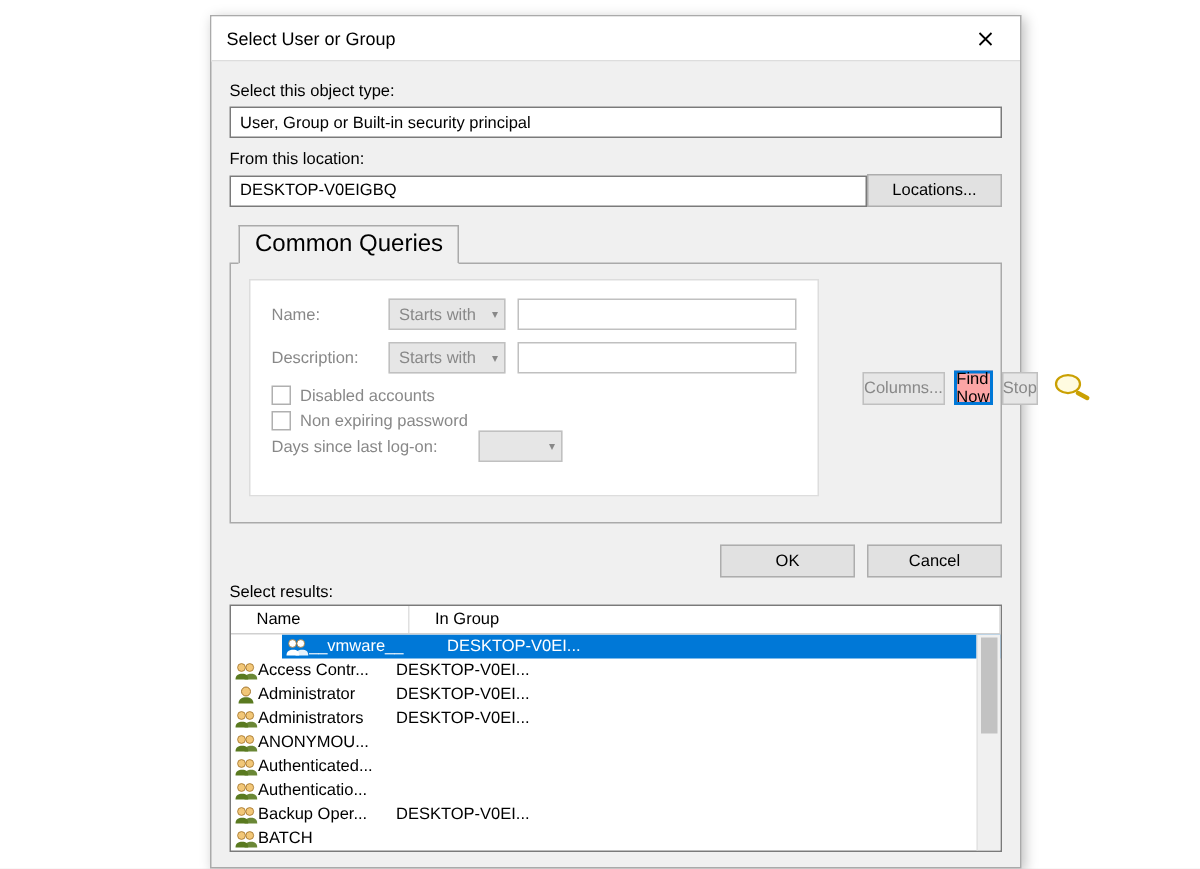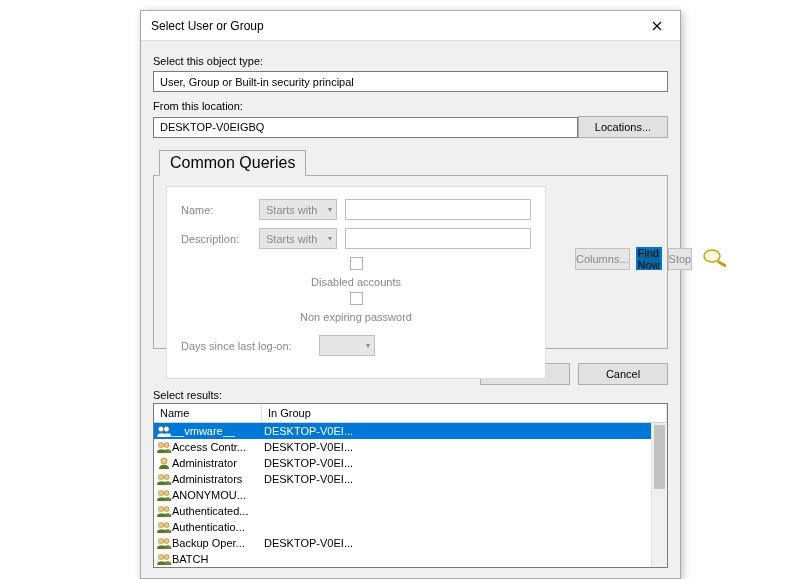--- a/index.html
+++ b/index.html
@@ -22,21 +22,21 @@
   .textbox {
     flex:1; height:21px; background:#fff; border:1px solid #7a7a7a;
     font-size:11px; padding:0 6px; display:flex; align-items:center;
     color:#000;
   }
   .btn {
     width:90px; height:22px; background:#e1e1e1; border:1px solid #adadad;
     font-size:11px; display:flex; align-items:center; justify-content:center;
     cursor:pointer;
   }
-  .btn.highlight { border:2px solid #0078d7; background:#0369a1; height:23px; }
+  .btn.highlight { border:2px solid #0078d7; background:#fca5a5; height:23px; }
   .btn.disabled { color:#888; background:#e6e6e6; border-color:#c0c0c0; cursor:default; }
   .tabs-area { margin-top:8px; position:relative; }
   .tab {
     position:relative; z-index:2; display:inline-block; background:#f0f0f0;
     border:1px solid #aaa; border-bottom:1px solid #f0f0f0;
     font-size:16px; padding:3px 10px; margin-left:6px;
   }
   .tab-panel {
     border:1px solid #aaa; background:#f0f0f0; margin-top:-1px;
     padding:10px 12px 14px 12px;
@@ -47,39 +47,39 @@
   }
   .cq-row { display:flex; align-items:center; gap:8px; margin-bottom:8px; }
   .cq-label { width:70px; font-size:11px; color:#888; }
   .combo {
     width:78px; height:21px; background:#e6e6e6; border:1px solid #c0c0c0;
     font-size:11px; color:#888; display:flex; align-items:center; justify-content:space-between;
     padding:0 4px 0 6px;
   }
   .combo .chev { font-size:8px; color:#888; }
   .cq-input { flex:1; height:21px; border:1px solid #c0c0c0; background:#fff; }
-  .chk-row { display:flex; align-items:center; gap:6px; font-size:11px; color:#888; margin:4px 0 0 0;flex-direction:column; }
+  .chk-row { display:flex; align-items:center; gap:6px; font-size:11px; color:#888; margin:4px 0 0 0; }
   .chk { width:13px; height:13px; border:1px solid #b0b0b0; background:#fff; }
   .right-col { position:absolute; right:0; top:30px; width:92px; display:flex; flex-direction:row; gap:6px; align-items:flex-end; }
   .magnifier { margin-top:40px; }
   .ok-row { display:flex; justify-content:flex-end; gap:8px; padding:8px 12px 4px 0; }
   .results-lbl { font-size:11px; padding:0 12px 2px 12px; }
   .results {
     margin:0 12px 10px 12px; border:1px solid #7a7a7a; background:#fff;
     flex:1; display:flex; flex-direction:column; overflow:hidden;
   }
   .results-head { display:flex; border-bottom:1px solid #d0d0d0; font-size:11px; background:#fff; }
-  .results-head .col { padding:3px 6px; border-right:1px solid #e0e0e0; }
+  .results-head .col { padding:3px 6px; border-right:1px solid #e0e0e0;margin-left:11px; }
   .col-name { width:108px; }
   .col-folder { flex:1; }
   .results-body { position:relative; flex:1; overflow:hidden; }
   .scroll { position:absolute; right:0; top:0; bottom:0; width:16px; background:#f0f0f0; border-left:1px solid #e3e3e3; }
   .scroll .thumb { position:absolute; left:2px; right:2px; top:2px; height:64px; background:#c2c2c2; }
   .r-row { display:flex; font-size:11px; height:16px; align-items:center; }
-  .r-row.sel { background:#0078d7; color:#fff; }
+  .r-row.sel { background:#0078d7; color:#fff;margin-left:34px; }
   .r-icon { width:18px; display:flex; align-items:center; justify-content:center; padding-left:2px;}
   .r-name { width:90px; white-space:nowrap; overflow:hidden; text-overflow:ellipsis; }
   .r-folder { flex:1; padding-left:2px; white-space:nowrap; overflow:hidden; text-overflow:ellipsis; }
   svg { display:block; }
 </style>
 </head>
 <body>
 
 <div class="dialog">
   <div class="titlebar">
@@ -124,21 +124,21 @@
             <div class="cq-input"></div>
           </div>
           <div class="chk-row">
             <div class="chk"></div>
             <span>Disabled accounts</span>
           </div>
           <div class="chk-row">
             <div class="chk"></div>
             <span>Non expiring password</span>
           </div>
-          <div class="cq-row" style="margin-top:12px;">
+          <div class="cq-row" style="">
             <div class="cq-label" style="width:130px;">Days since last log-on:</div>
             <div class="combo" style="width:56px;">
               <span></span>
               <span class="chev">▾</span>
             </div>
           </div>
         </div>
 
         <div class="right-col">
           <div class="btn disabled">Columns...</div>

